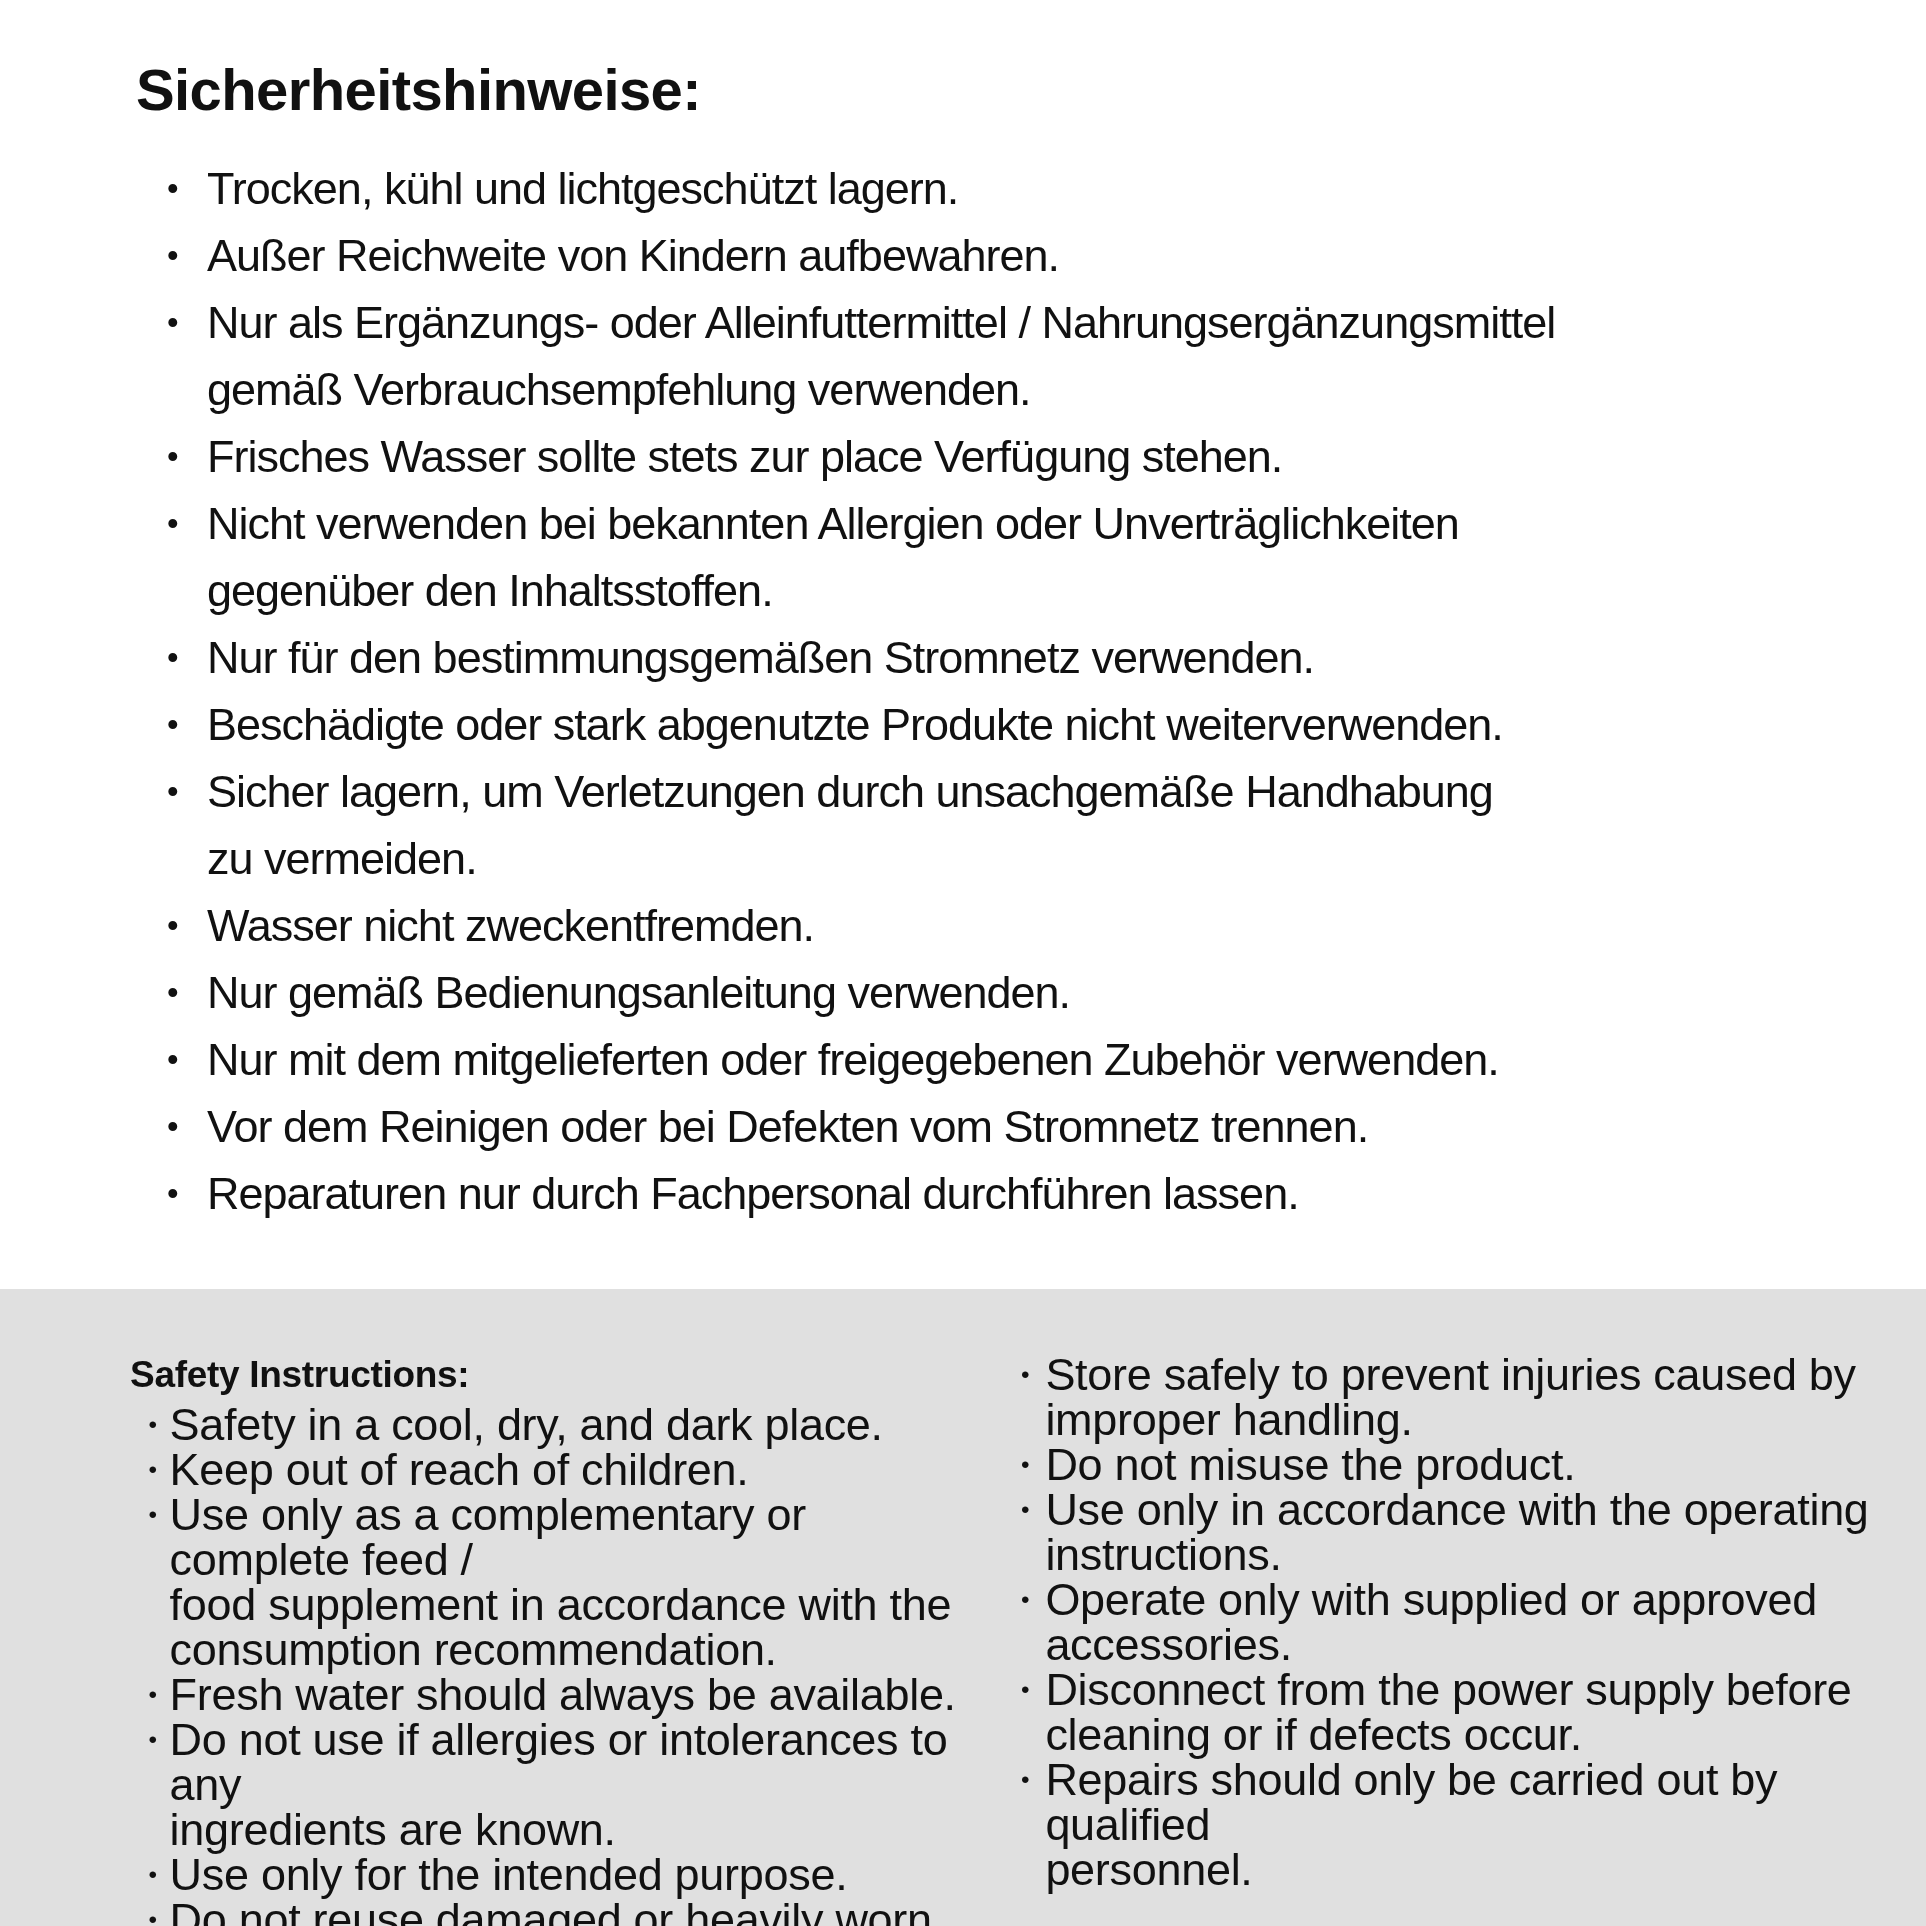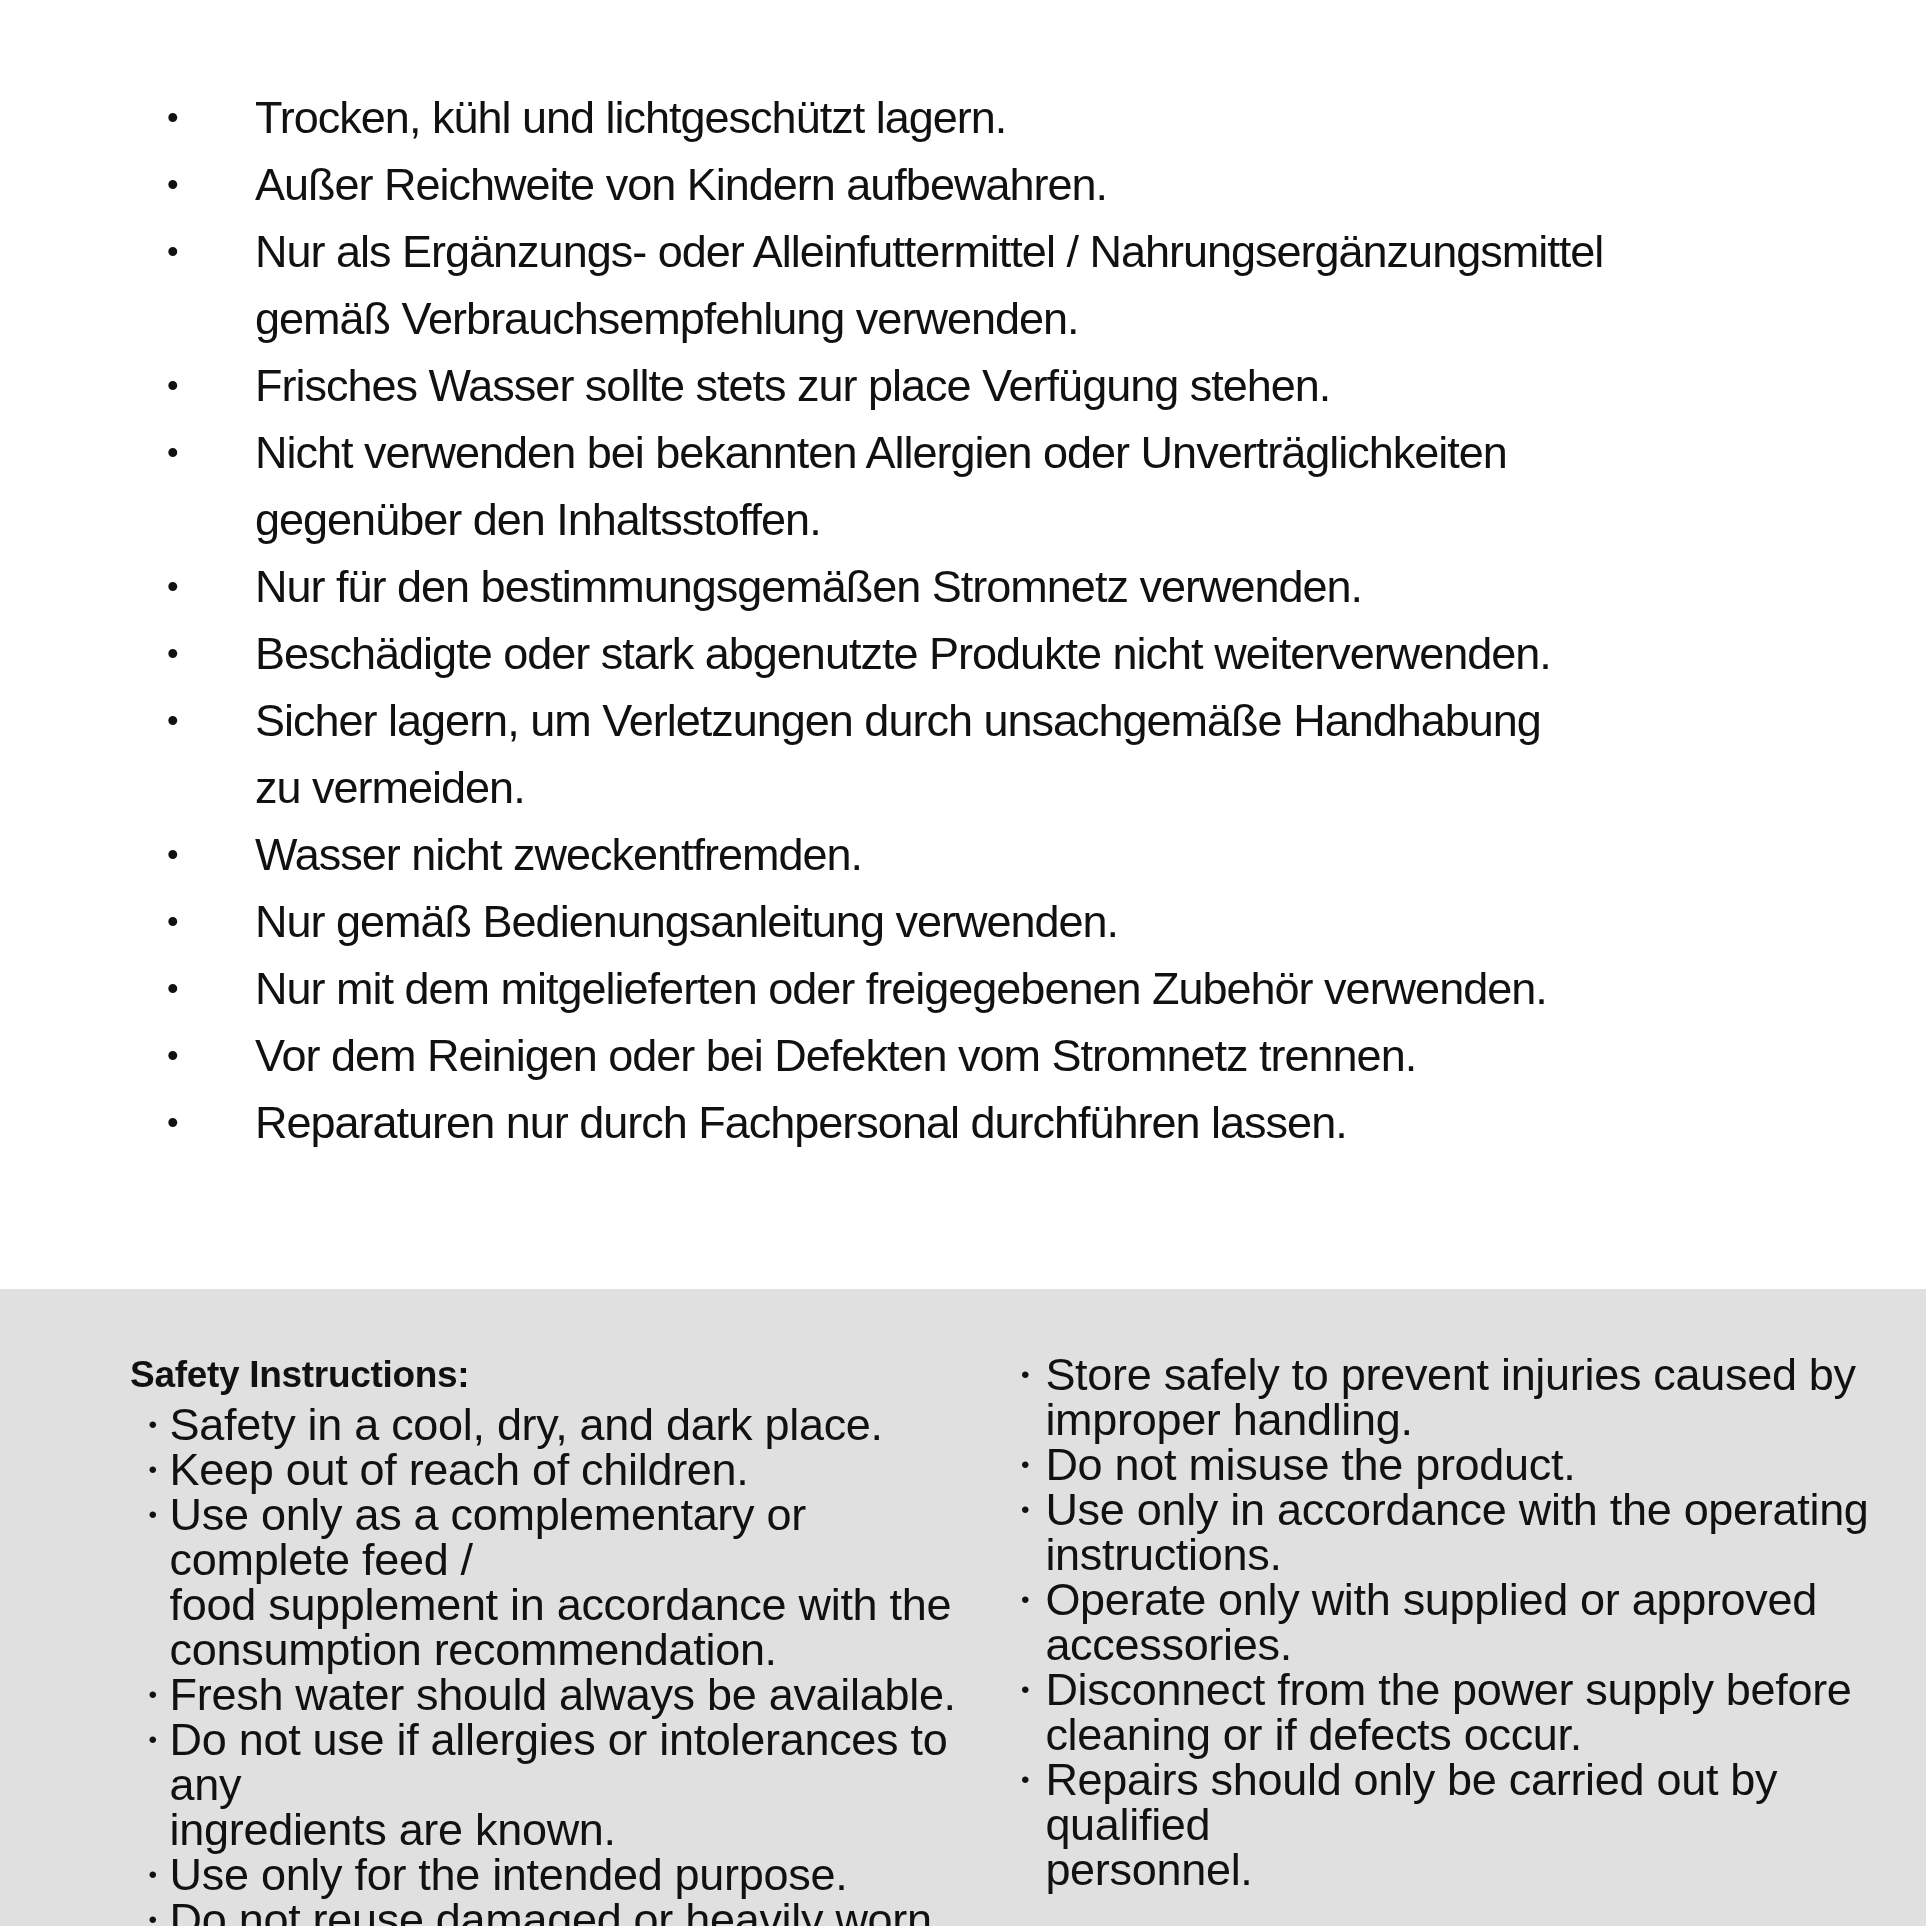--- a/index.html
+++ b/index.html
@@ -32,21 +32,20 @@
   .row{
     display:grid;
     grid-template-columns:40px 1fr;
     align-items:start;
   }
   .de-row .txt{
     font-size:45px;
     line-height:67px;
     letter-spacing:-1px;
     white-space:pre-line;
-    margin-left:48px;
   }
   .de-row .dot{
     font-size:33px;
     line-height:67px;
   }
 
   
   .band{
     position:absolute;
     left:0;top:1289px;
@@ -77,20 +76,21 @@
     font-size:24.4px;
     line-height:45px;
   }
 </style>
 </head>
 <body>
 
 <div class="page">
 
   <section class="de">
+    <h1 class="de-title">Sicherheitshinweise:</h1>
     <div class="de-list">
       <div class="row de-row">
           <span class="dot">•</span>
           <span class="txt">Trocken, kühl und lichtgeschützt lagern.</span>
         </div>
       <div class="row de-row">
           <span class="dot">•</span>
           <span class="txt">Außer Reichweite von Kindern aufbewahren.</span>
         </div>
       <div class="row de-row">

